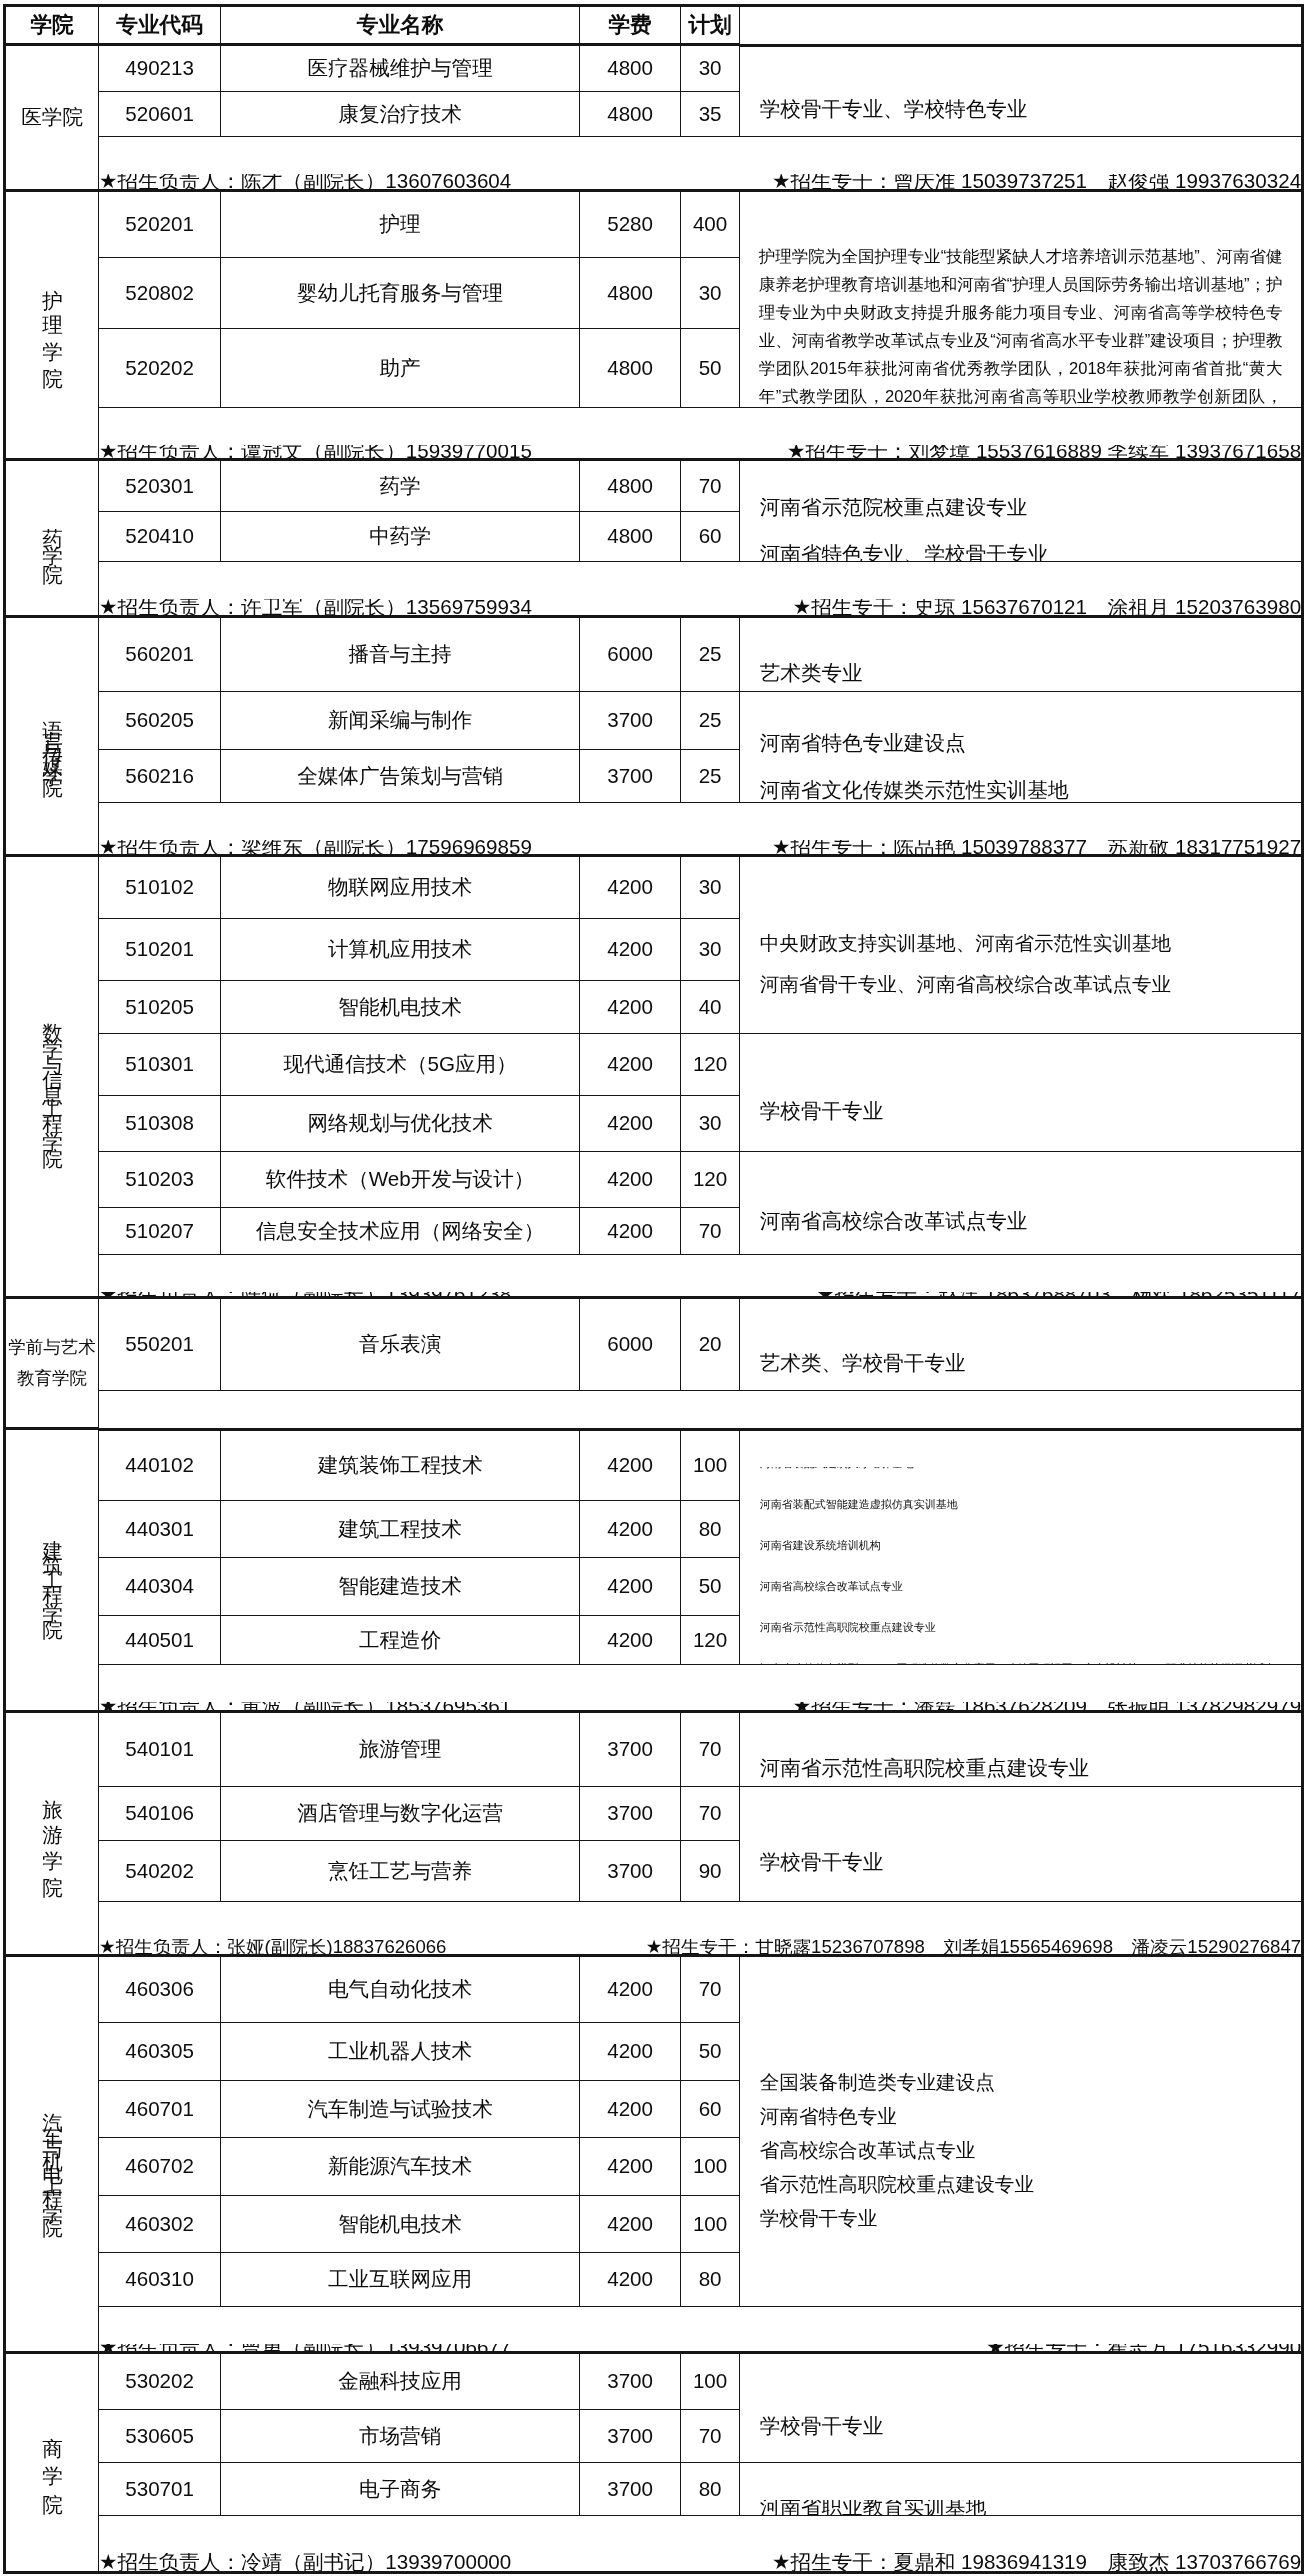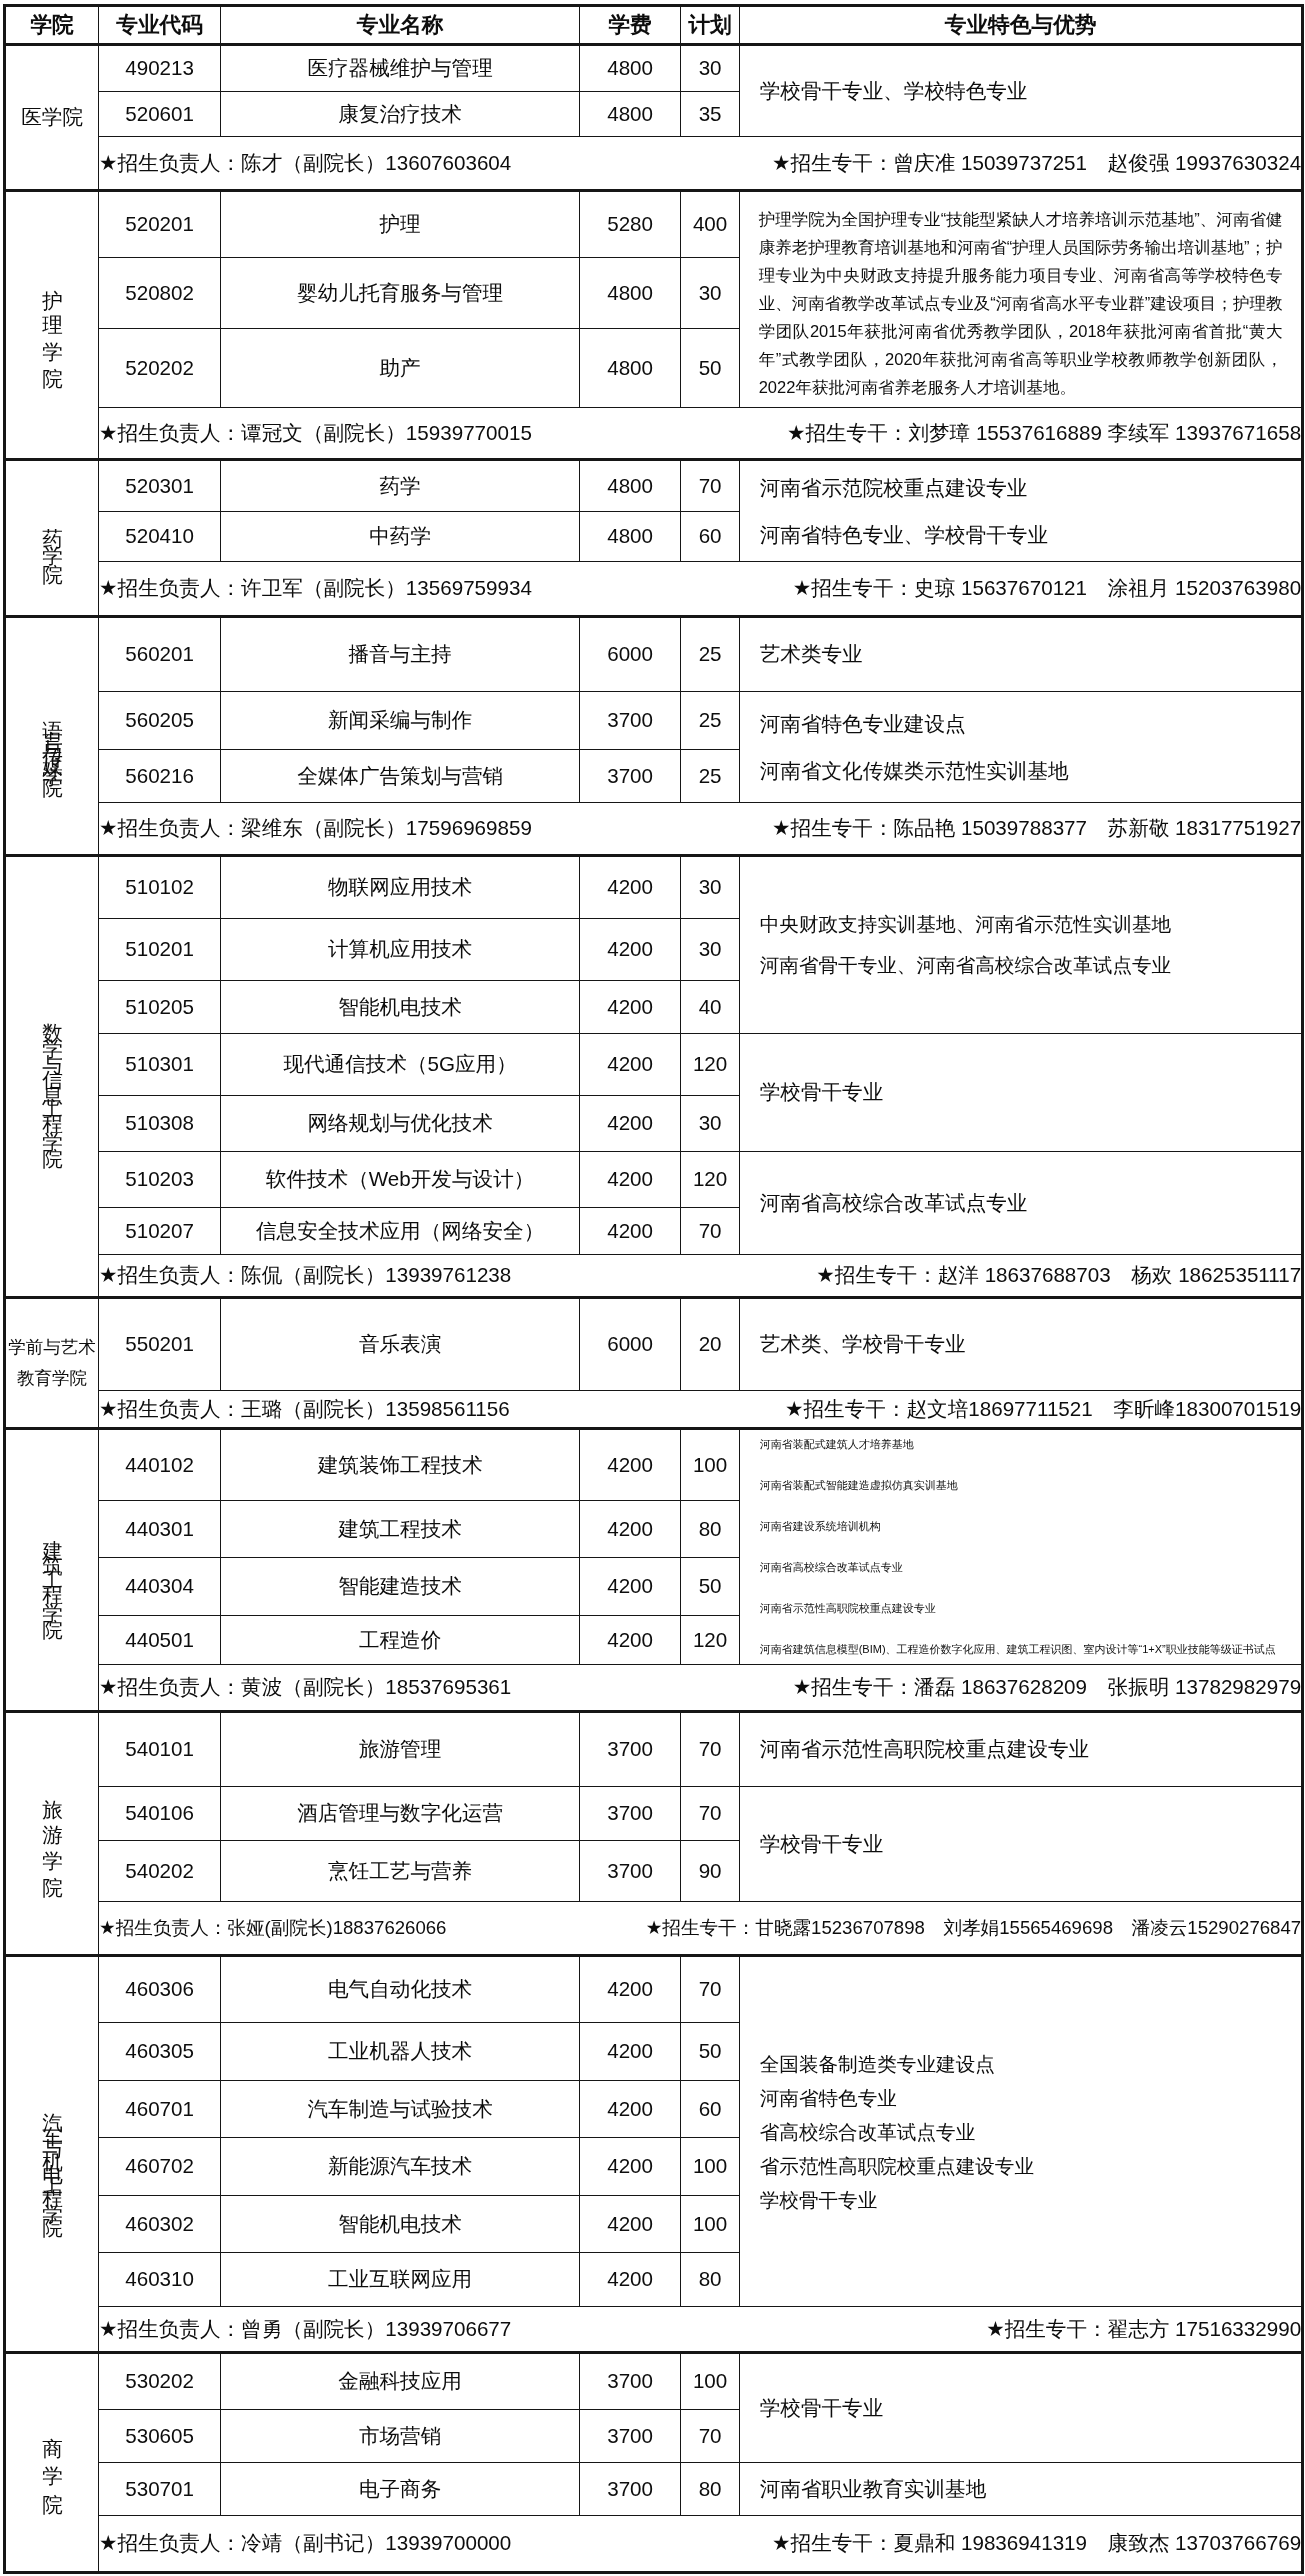--- a/index.html
+++ b/index.html
@@ -13,21 +13,21 @@
   }
   .c {
     border-right:1.5px solid #161616; border-bottom:1.5px solid #161616;
     display:flex; align-items:center; justify-content:center;
     font-size:20.6px; line-height:1.3; color:#0d0d0d; text-align:center;
     overflow:hidden;
   }
   .hd { font-weight:700; font-size:21.7px; }
   .tb { border-bottom-width:3.1px; }
   .lb { border-bottom:0; }
-  .nr { border-right:0; }
+  .nr { border-right:0;margin-top:37px; }
   .feat { justify-content:flex-start; text-align:left; padding:0 19.6px; white-space:pre-line; }
   .nurse { display:block; text-align:justify; font-size:16.5px; line-height:28px; padding:13.4px 18.6px 0 18.6px; white-space:normal; }
   .rec { justify-content:space-between; gap:46px; white-space:nowrap; }
   .rec span { display:inline-block; }
   .vert { writing-mode:vertical-rl; text-orientation:upright; }
 </style>
 </head>
 <body>
 
 <div class="tbl">

